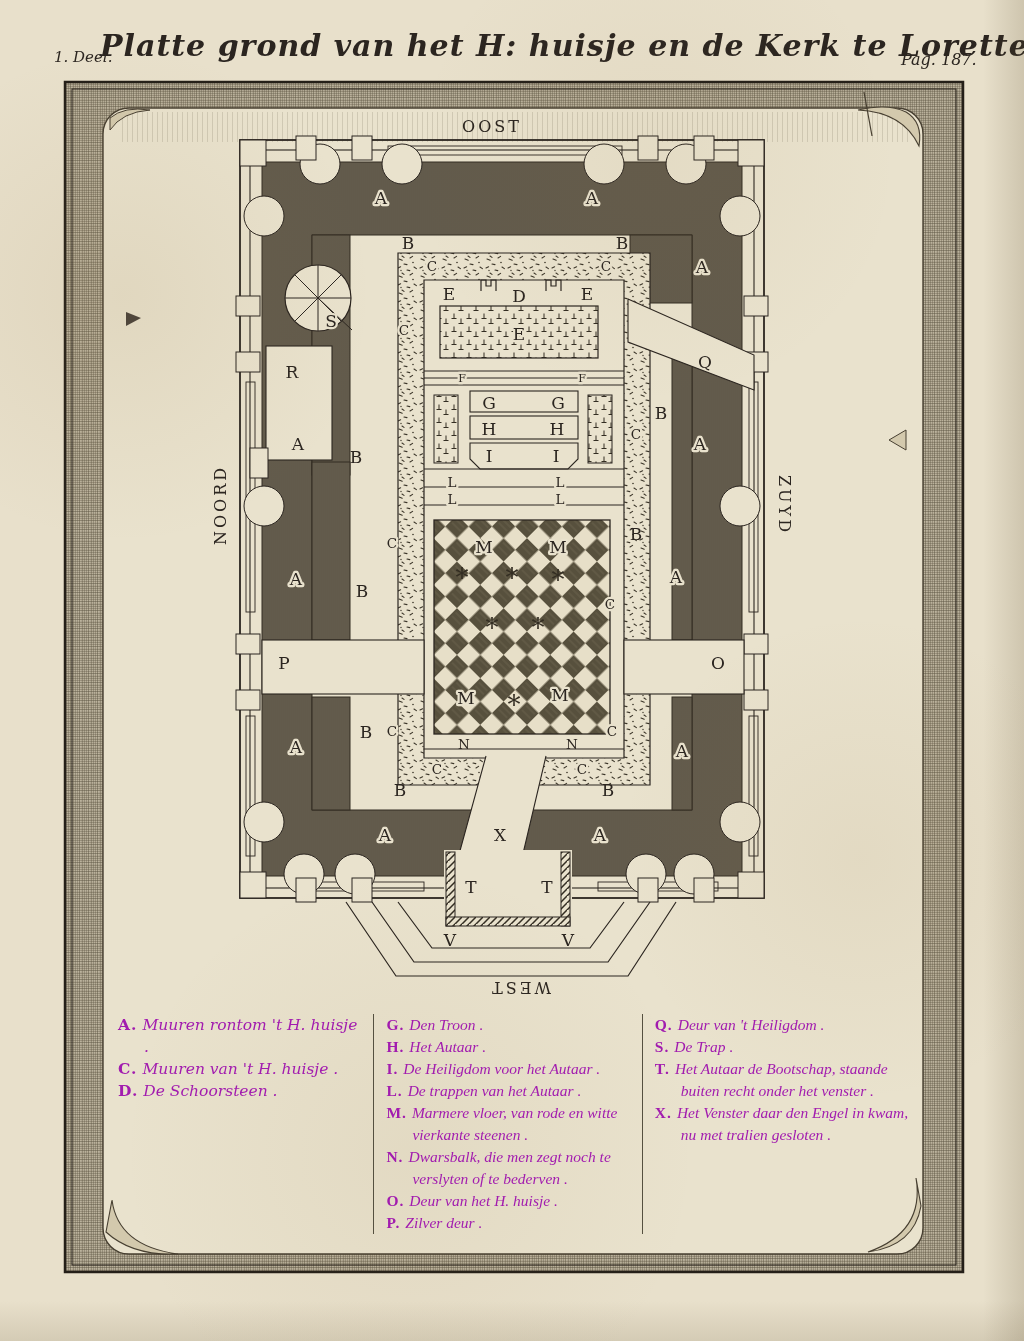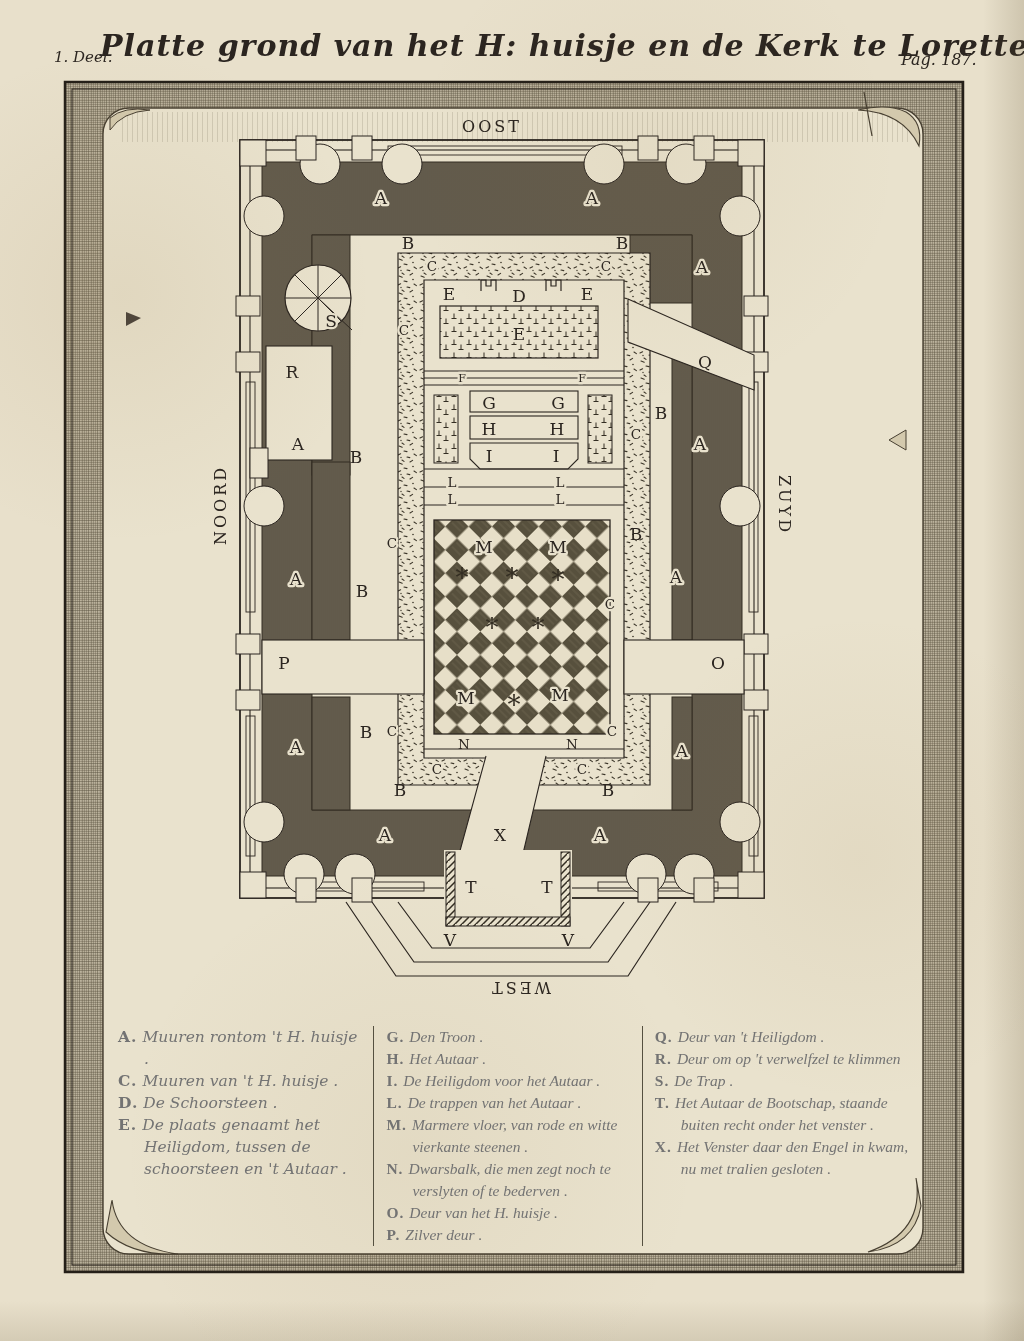--- a/index.html
+++ b/index.html
@@ -26,21 +26,21 @@
   .t-page{position:absolute;left:901px;top:50px;font-style:italic;font-size:16px;}
   svg{position:absolute;left:0;top:0;}
   text.pl{font-family:"DejaVu Serif",serif;font-size:17px;fill:#2b2520;text-anchor:middle;}
   text.sm{font-size:13.5px;}
   text.xs{font-size:11px;}
   text.halo{paint-order:stroke;stroke:#e9e2cd;stroke-width:4.5px;stroke-linejoin:round;}
   text.comp{font-family:"DejaVu Serif",serif;font-size:16px;letter-spacing:3px;fill:#2b2520;text-anchor:middle;}
   text.star{font-size:26px;fill:#332d22;text-anchor:middle;}
   .legend{
     position:absolute;left:106px;top:1014px;width:824px;display:flex;z-index:6;
-    font-style:italic;font-size:15.5px;line-height:1.42;color:#737373;margin-top:12px;
+    font-style:italic;font-size:15.5px;line-height:1.42;color:#a21caf;
   }
   .legend-col{flex:1;padding:0 8px 0 12px;min-height:215px;}
   .legend-col + .legend-col{border-left:1px solid #555040;font-family:Liberation Serif, serif;}
   .legend-col.c3{flex:1.08;}
   .entry{padding-left:26px;text-indent:-26px;}
   .key{font-style:normal;font-weight:bold;letter-spacing:1px;margin-right:5px;}
 </style>
 </head>
 <body>
 
@@ -311,32 +311,30 @@
     <text class="pl" x="568" y="946">V</text>
     <text class="pl" x="500" y="841">X</text>
   </g>
 </svg>
 
 <div class="legend">
   <div class="legend-col">
     <div class="entry"><span class="key">A.</span><span>Muuren rontom 't H. huisje .</span></div>
     <div class="entry"><span class="key">C.</span><span>Muuren van 't H. huisje .</span></div>
     <div class="entry"><span class="key">D.</span><span>De Schoorsteen .</span></div>
-    <div class="entry"><span class="key">E.</span><span>De plaats genaamt het Heiligdom, tussen de schoorsteen en 't Autaar .</span></div>
   </div>
   <div class="legend-col">
     <div class="entry"><span class="key">G.</span><span>Den Troon .</span></div>
     <div class="entry"><span class="key">H.</span><span>Het Autaar .</span></div>
     <div class="entry"><span class="key">I.</span><span>De Heiligdom voor het Autaar .</span></div>
     <div class="entry"><span class="key">L.</span><span>De trappen van het Autaar .</span></div>
     <div class="entry"><span class="key">M.</span><span>Marmere vloer, van rode en witte vierkante steenen .</span></div>
     <div class="entry"><span class="key">N.</span><span>Dwarsbalk, die men zegt noch te verslyten of te bederven .</span></div>
     <div class="entry"><span class="key">O.</span><span>Deur van het H. huisje .</span></div>
     <div class="entry"><span class="key">P.</span><span>Zilver deur .</span></div>
   </div>
   <div class="legend-col c3">
     <div class="entry"><span class="key">Q.</span><span>Deur van 't Heiligdom .</span></div>
-    <div class="entry"><span class="key">R.</span><span>Deur om op 't verwelfzel te klimmen</span></div>
     <div class="entry"><span class="key">S.</span><span>De Trap .</span></div>
     <div class="entry"><span class="key">T.</span><span>Het Autaar de Bootschap, staande buiten recht onder het venster .</span></div>
     <div class="entry"><span class="key">X.</span><span>Het Venster daar den Engel in kwam, nu met tralien gesloten .</span></div>
   </div>
 </div>
 
 </body></html>

